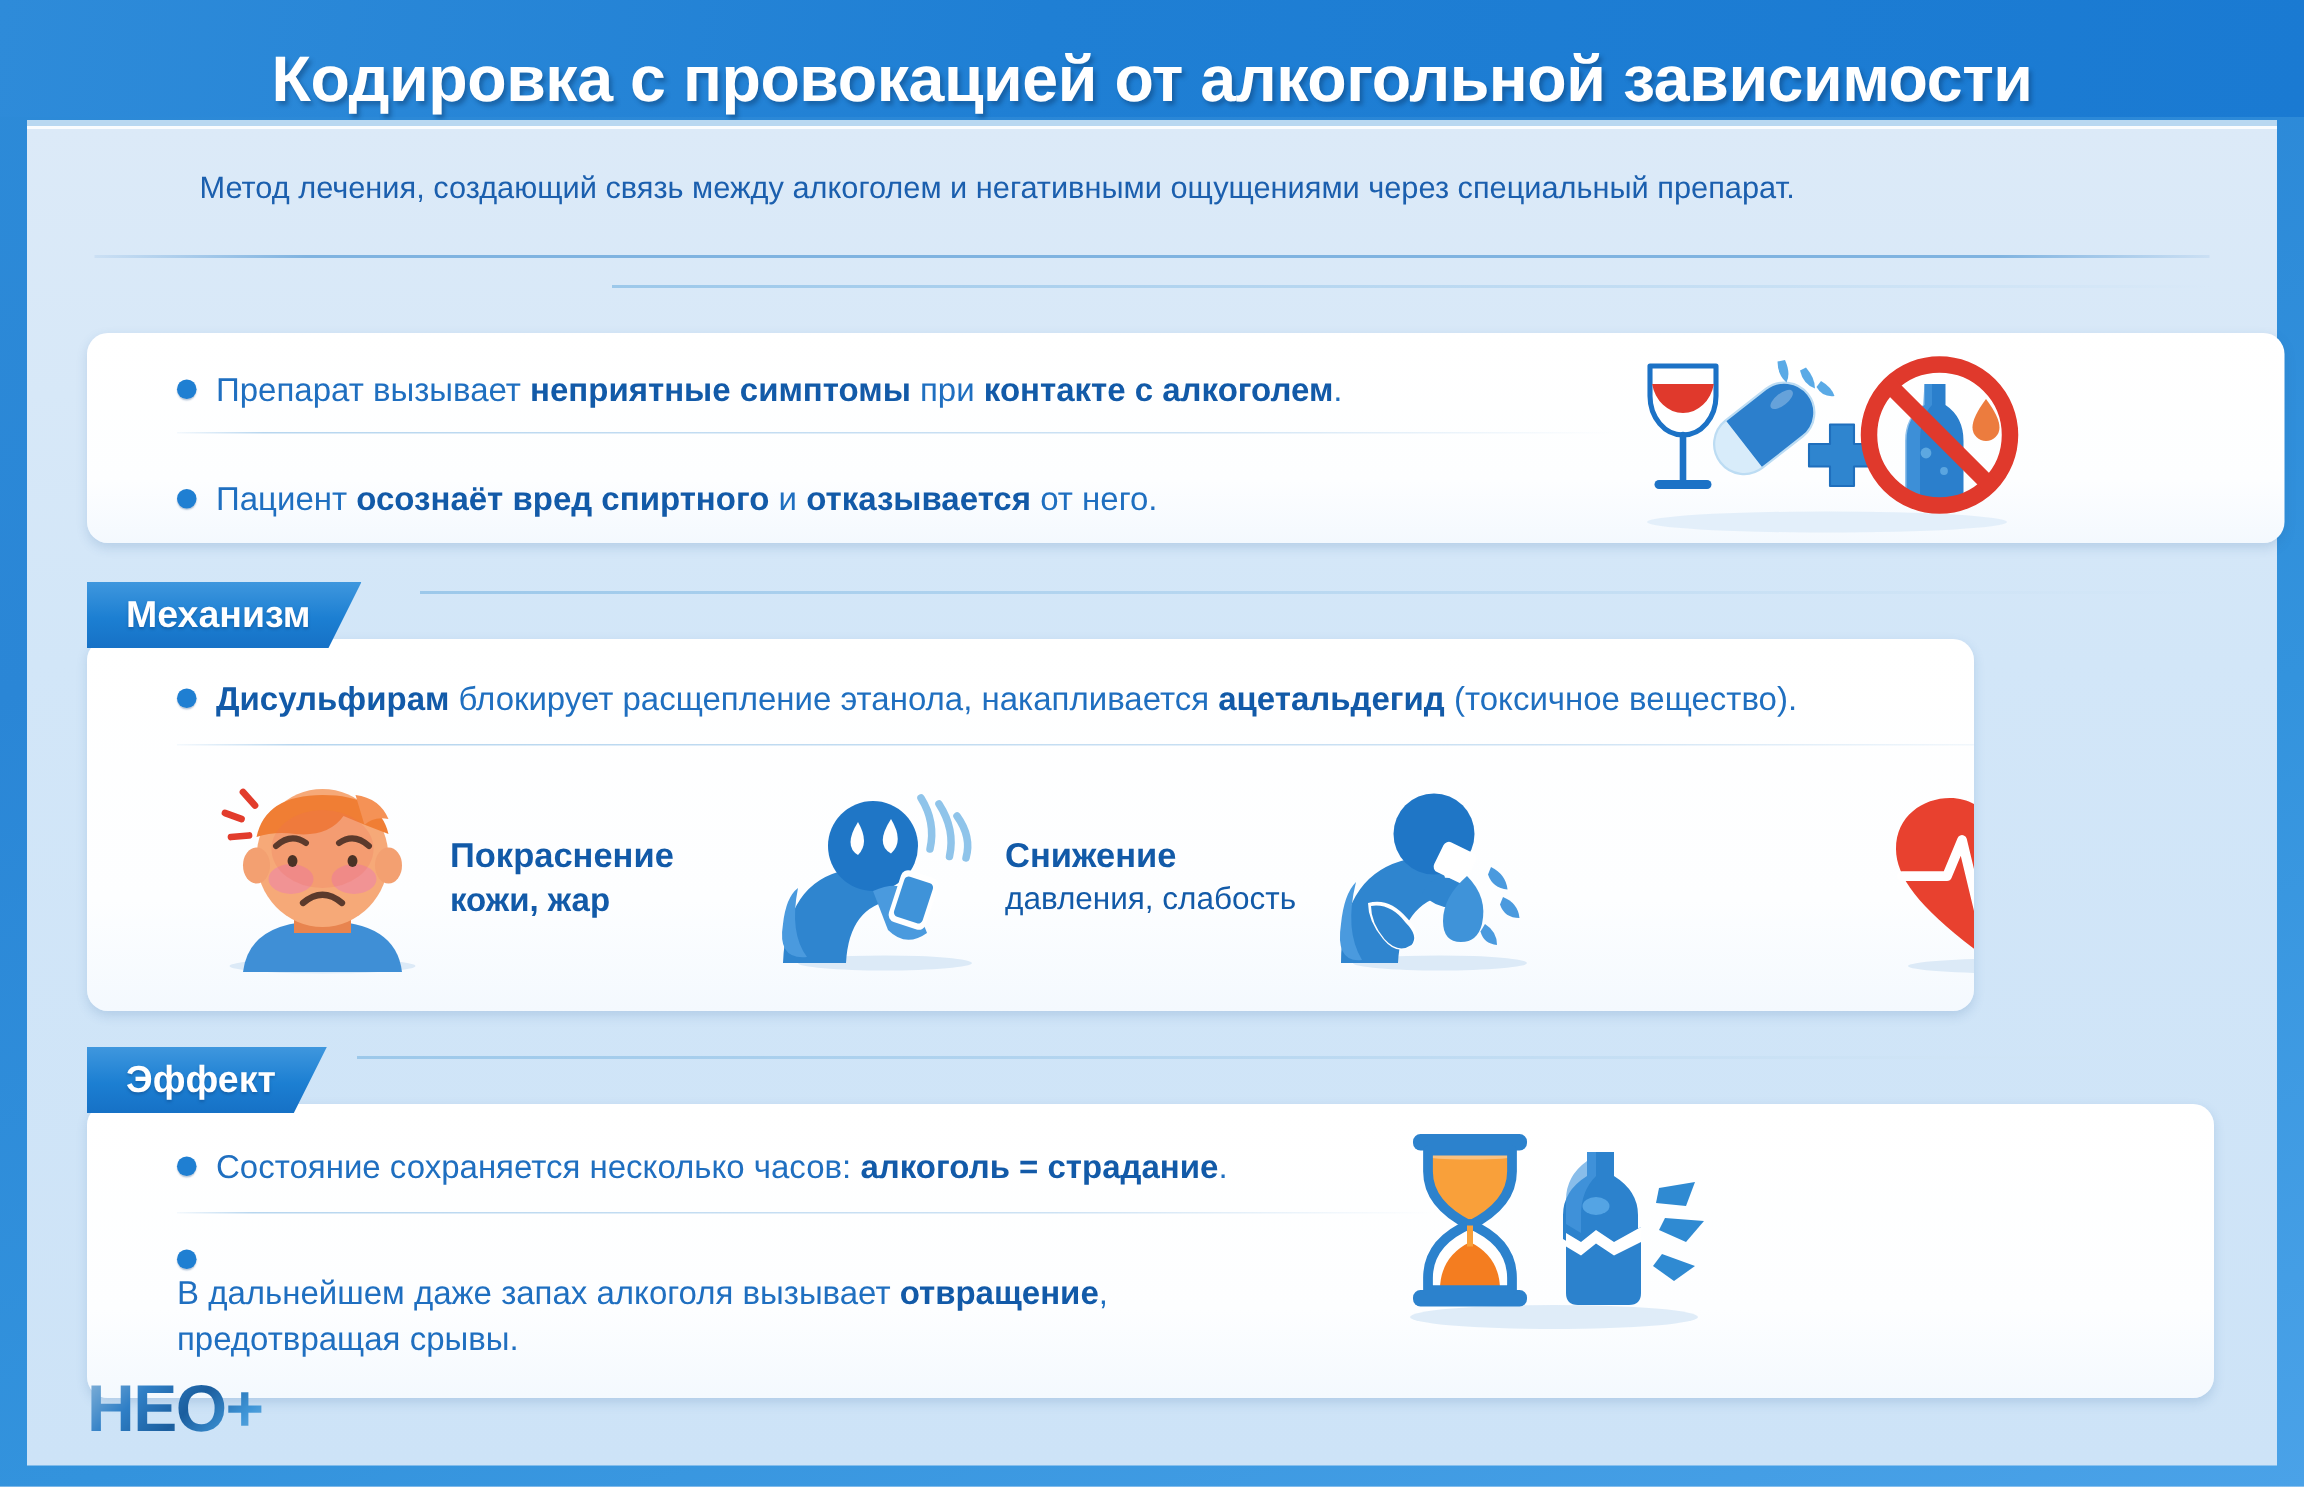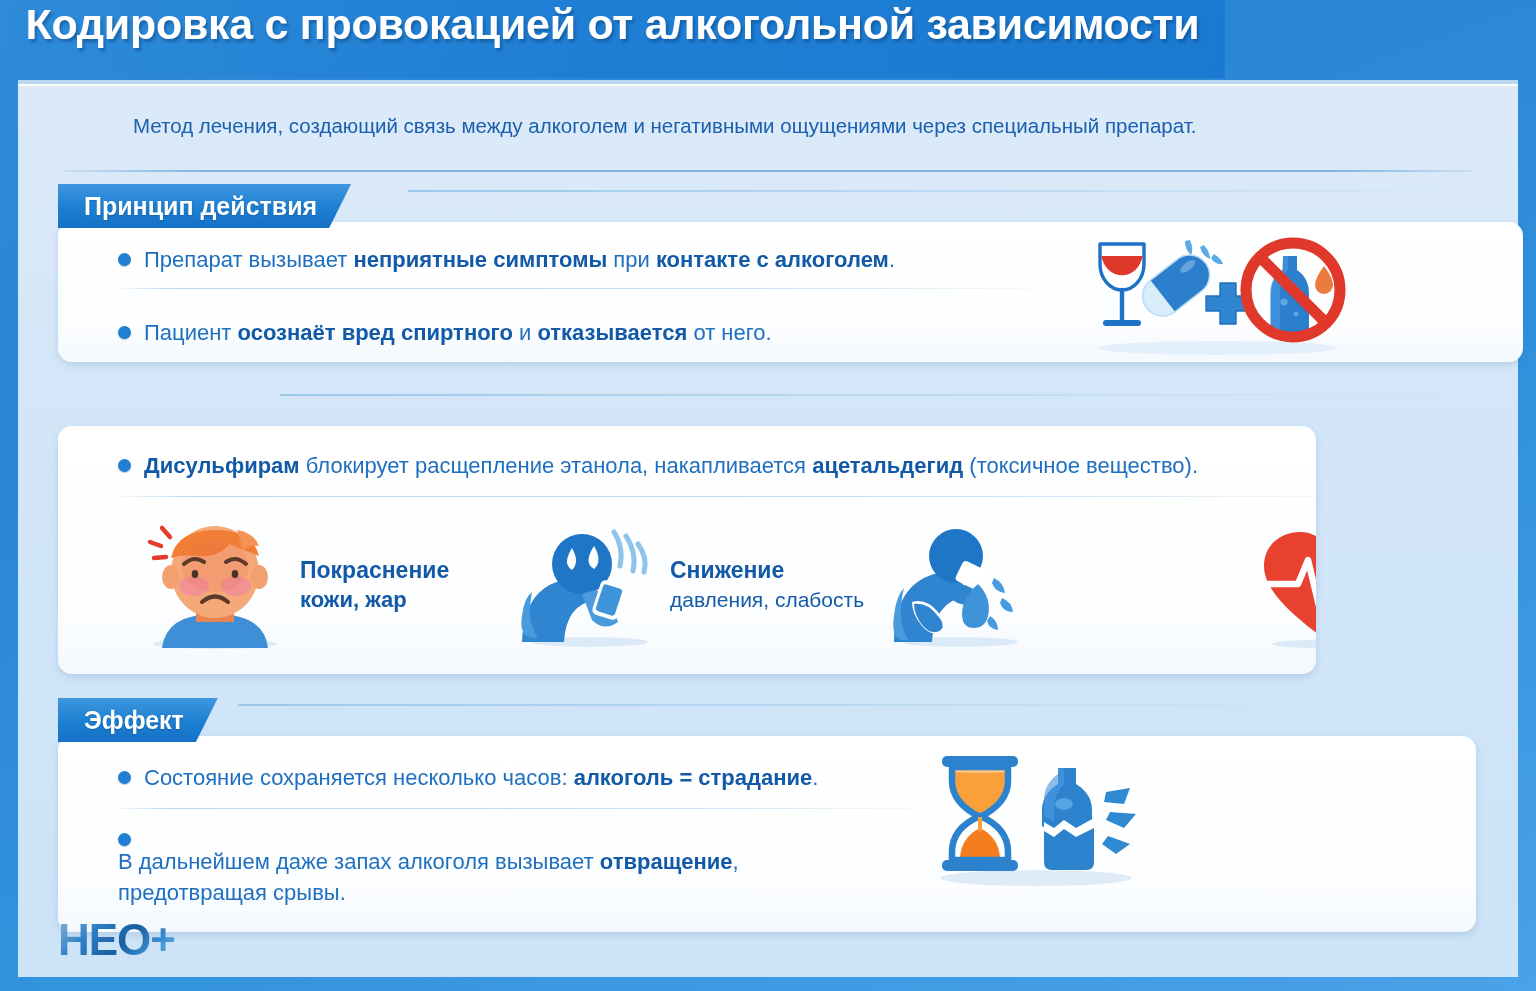--- a/index.html
+++ b/index.html
@@ -12,22 +12,22 @@
   }
 
   
   .poster{
     position:absolute;inset:0;
     background:linear-gradient(160deg,#2d8bd8 0%,#2a86d6 30%,#3393dd 65%,#4aa2e8 100%);
   }
 
   
   .titlebar{
-    position:absolute;left:0;top:0;width:1225px;height:78px;
-    display:flex;align-items:flex-start;justify-content:center;
+    position:absolute;left:0;top:0;width:1536px;height:78px;
+    display:flex;align-items:flex-end;justify-content:center;
     background:linear-gradient(100deg,#2e8bd9 0%,#1f7fd4 45%,#1a7ad2 100%);
   }
   .title{
     color:#ffffff;
     font-size:43px;font-weight:bold;letter-spacing:-0.3px;
     text-shadow:2px 3px 3px rgba(12,60,110,.45);
     white-space:nowrap;
     font-family:"Liberation Sans","DejaVu Sans",sans-serif;
   }
 
@@ -116,23 +116,20 @@
 
   <div class="titlebar">
     <div class="title">Кодировка с провокацией от алкогольной зависимости</div>
   </div>
 
   <div class="panel">
 
     <div class="intro">Метод лечения, создающий связь между алкоголем и негативными ощущениями через специальный препарат.</div>
     <div class="intro-rule"></div>
 
-    <div class="tab" style="left:40px;top:100px;">
-      <span>Принцип действия</span>
-    </div>
     <div class="tab-rule" style="left:390px;top:106px;width:1068px;"></div>
 
     <div class="card" style="left:40px;top:138px;width:1418px;height:140px;padding-left:47px;">
       <div class="bullet-row" style="left:60px;top:22px;width:1000px;">
         <span class="dot"></span>
         <span class="btxt">
           <span>Препарат вызывает </span><b>неприятные симптомы</b><span> при </span><b>контакте с алкоголем</b><span>.</span>
         </span>
       </div>
       <div class="row-rule" style="left:60px;top:66px;width:960px;"></div>
@@ -179,20 +176,23 @@
               <circle cx="218" cy="88" r="2.6" fill="#6fb5e8" opacity=".7"></circle>
             </g>
             <path d="M246 40 q9 12 9 19 a9 9 0 0 1 -18 0 q0 -7 9 -19 z" fill="#ec7c3e"></path>
             <circle cx="215" cy="64" r="47" fill="none" stroke="#e0392c" stroke-width="11"></circle>
             <path d="M182 31 L248 97" stroke="#e0392c" stroke-width="11" stroke-linecap="round"></path>
           </g>
         </svg>
       </div>
     </div>
 
+    <div class="tab" style="left:40px;top:304px;">
+      <span>Механизм</span>
+    </div>
     <div class="tab-rule" style="left:262px;top:310px;width:1196px;"></div>
 
     <div class="card" style="left:40px;top:342px;width:1258px;height:248px;">
       <div class="bullet-row" style="left:60px;top:24px;width:1320px;">
         <span class="dot"></span>
         <span class="btxt">
           <b>Дисульфирам</b><span> блокирует расщепление этанола, накапливается </span><b>ацетальдегид</b><span> (токсичное вещество).</span>
         </span>
       </div>
       <div class="row-rule" style="left:60px;top:70px;width:1300px;"></div>

